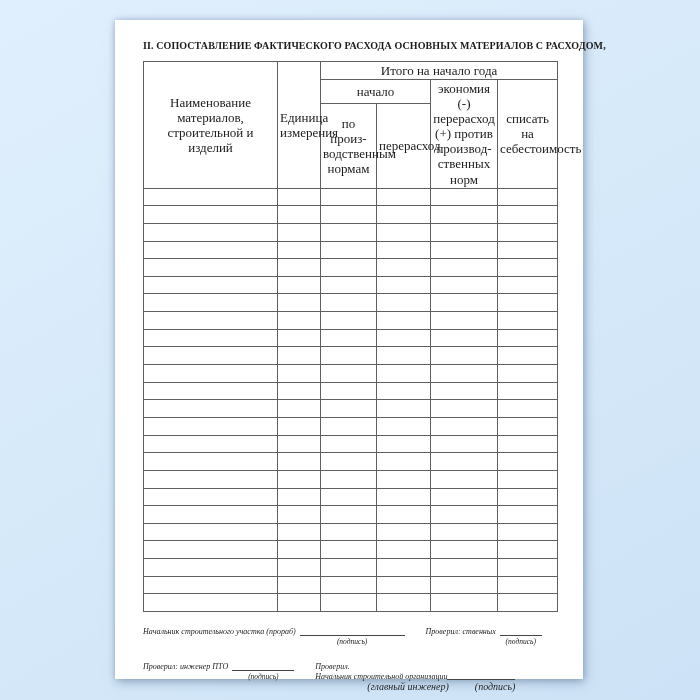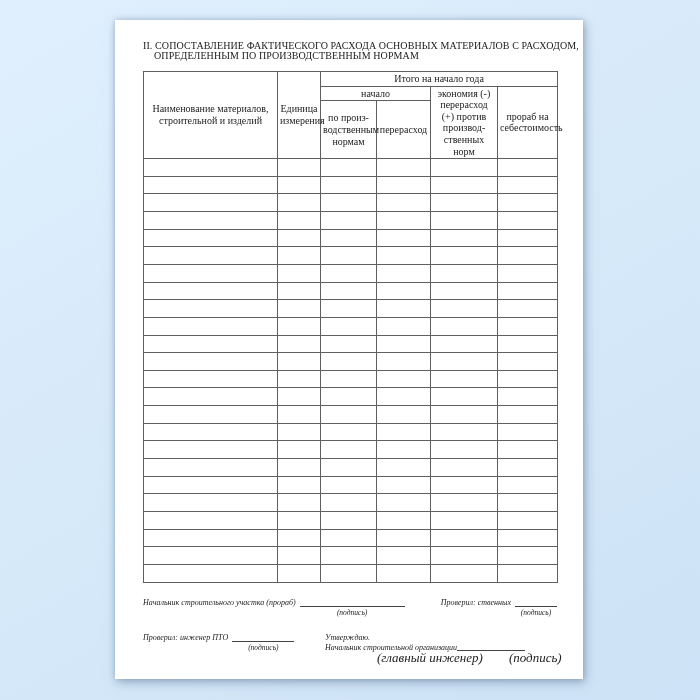--- a/index.html
+++ b/index.html
@@ -20,21 +20,21 @@
     top: 20px;
     width: 468px;
     height: 659px;
     background: #ffffff;
     box-shadow: 2px 3px 10px rgba(96, 122, 152, 0.55), 0 0 5px rgba(96, 122, 152, 0.35);
     box-sizing: border-box;
     padding: 21px 26px 0 28px;
     color: #1b1b1b;
   }
   .doc-title {
-    font-weight: normal;
+    font-weight: bold;
     font-size: 10px;
     line-height: 10px;
     letter-spacing: 0.1px;
     white-space: nowrap;
   }
   .doc-title .line2 {
     padding-left: 11px;
   }
   table.form {
     margin-top: 10px;
@@ -43,21 +43,21 @@
     width: 414px;
     border: 1.5px solid #3f3f3f;
   }
   table.form th, table.form td {
     border: 1px solid #5f5f5f;
     padding: 0;
     margin: 0;
   }
   table.form th {
     font-weight: normal;
-    font-size: 10px;
+    font-size: 13px;
     line-height: 1.16;
     text-align: center;
     vertical-align: middle;
     white-space: pre-line;
     padding: 1px 2px;
   }
   th.h-top { height: 9px; }
   th.h-mid { height: 11px; }
   tr.h-bottom th { height: 54px; font-family: Liberation Serif, serif; }
   table.form td {
@@ -65,22 +65,22 @@
   }
   .footer {
     margin-top: 15px;
     font-style: italic;
     font-size: 8px;
     line-height: 9px;
     color: #222;
   }
   .f-row {
     display: flex;
-    justify-content: space-between;
     align-items: flex-start;
+    gap: 21px;
   }
   .f-row.second {
     margin-top: 16px;
   }
   .f-group {
     display: flex;
     align-items: flex-start;
     white-space: nowrap;
   }
   .sig {
@@ -106,32 +106,31 @@
     width: 218px;
     margin-right: 14px;
     white-space: nowrap;
   }
   .f-approve .apr-line2 { display: flex; align-items: flex-end; font-family: Liberation Serif, serif; }
   .f-approve .sig-line { margin-bottom: 1px; }
   .f-approve-subs {
     display: flex;
     gap: 26px;
     padding-left: 52px;
-    font-size: 13px;
+    font-size: 10px;
     padding-top: 1px;
   }
 </style>
 </head>
 <body>
 
 <div class="paper">
 
   <div class="doc-title">
     <div class="line1">II. СОПОСТАВЛЕНИЕ ФАКТИЧЕСКОГО РАСХОДА ОСНОВНЫХ МАТЕРИАЛОВ С РАСХОДОМ,</div>
-    <div class="line2">ОПРЕДЕЛЕННЫМ ПО ПРОИЗВОДСТВЕННЫМ НОРМАМ</div>
   </div>
 
   <table class="form">
     <colgroup>
       <col style="width:134px">
       <col style="width:43px">
       <col style="width:56px">
       <col style="width:54px">
       <col style="width:67px">
       <col style="width:60px">
@@ -145,21 +144,21 @@
         <th colspan="4" class="h-top">Итого на начало года</th>
       </tr>
       <tr>
         <th colspan="2" class="h-mid">начало</th>
         <th rowspan="2">экономия (-)
 перерасход
 (+) против
 производ-
 ственных
 норм</th>
-        <th rowspan="2">прораб на
+        <th rowspan="2">списать на
 себестоимость</th>
       </tr>
       <tr class="h-bottom">
         <th>по произ-
 водственным
 нормам</th>
         <th>перерасход</th>
       </tr>
     </thead>
     <tbody>
@@ -377,21 +376,21 @@
     </div>
     <div class="f-row second">
       <div class="f-group">
         <span class="f-label">Проверил: инженер ПТО</span>
         <span class="sig">
           <span class="sig-line w62"></span>
           <span class="sig-sub">(подпись)</span>
         </span>
       </div>
       <div class="f-approve">
-        <div>Утверждаю.</div>
+        <div>Проверил.</div>
         <div class="apr-line2">
           <span>Начальник строительной организации</span>
           <span class="sig-line w68"></span>
         </div>
         <div class="f-approve-subs">
           <span>(главный инженер)</span>
           <span>(подпись)</span>
         </div>
       </div>
     </div>

